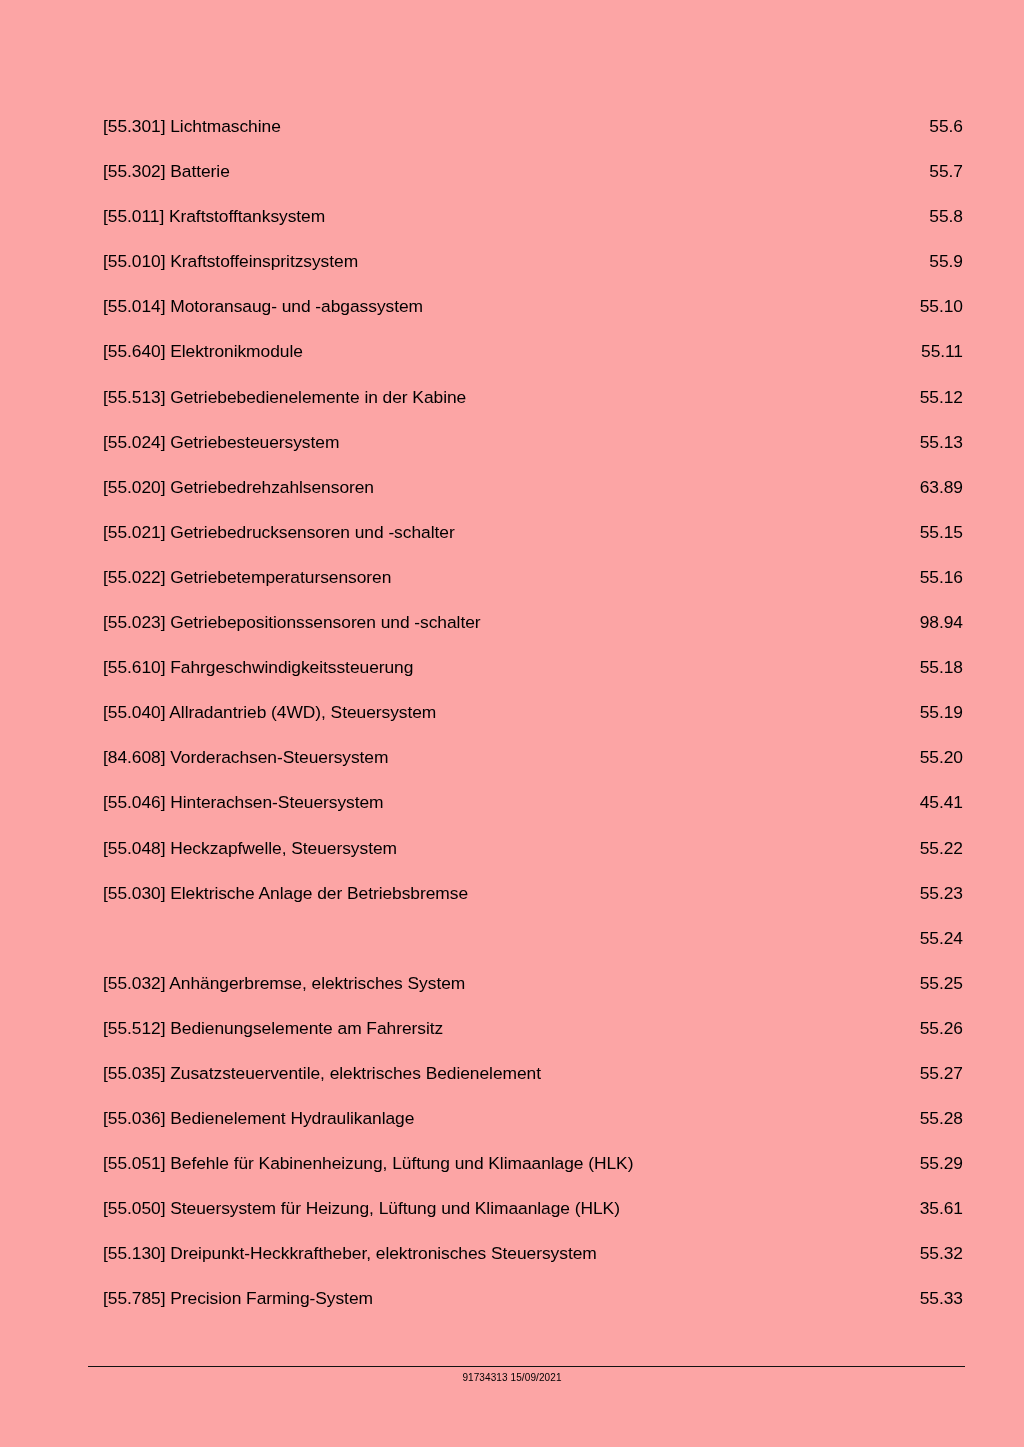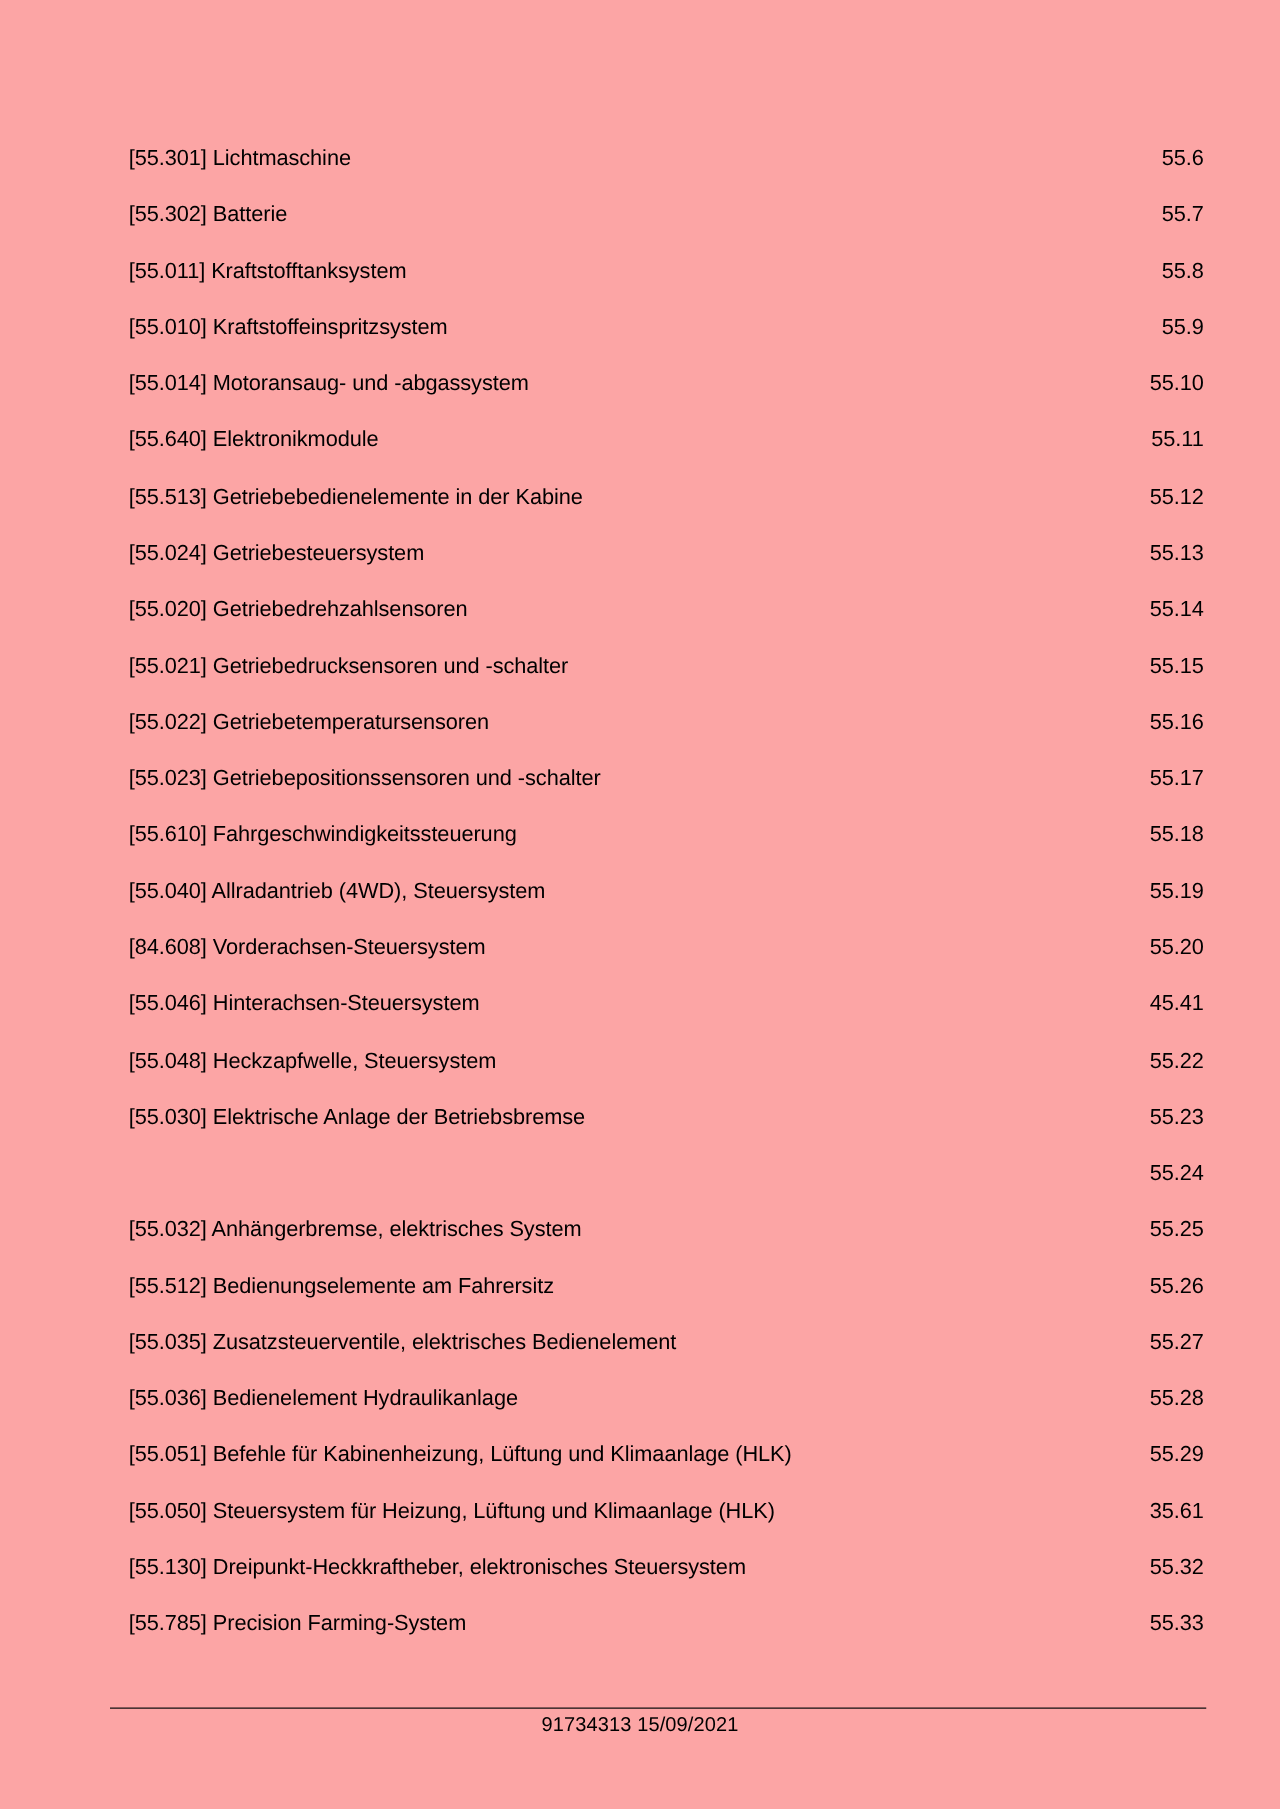--- a/index.html
+++ b/index.html
@@ -74,21 +74,21 @@
     height: 0;
     border-top: 1.6px solid #111111;
   }
 
   .footer-text {
     position: absolute;
     left: 0;
     top: 1372px;
     width: 1024px;
     text-align: center;
-    font-size: 16px;
+    font-size: 10px;
     letter-spacing: 0.1px;
     color: #000000;
   }
 </style>
 </head>
 <body>
 
 <div class="page">
 
   <div class="toc" id="toc-list">
@@ -128,36 +128,36 @@
         <span class="entry-page">55.12</span>
       </div>
       <div class="toc-entry">
         <span class="entry-label">[55.024] Getriebesteuersystem</span>
         <span class="leader"></span>
         <span class="entry-page">55.13</span>
       </div>
       <div class="toc-entry">
         <span class="entry-label">[55.020] Getriebedrehzahlsensoren</span>
         <span class="leader"></span>
-        <span class="entry-page">55.14</span>
+        <span class="entry-page">63.89</span>
       </div>
       <div class="toc-entry">
         <span class="entry-label">[55.021] Getriebedrucksensoren und -schalter</span>
         <span class="leader"></span>
         <span class="entry-page">55.15</span>
       </div>
       <div class="toc-entry">
         <span class="entry-label">[55.022] Getriebetemperatursensoren</span>
         <span class="leader"></span>
         <span class="entry-page">55.16</span>
       </div>
       <div class="toc-entry">
         <span class="entry-label">[55.023] Getriebepositionssensoren und -schalter</span>
         <span class="leader"></span>
-        <span class="entry-page">55.17</span>
+        <span class="entry-page">98.94</span>
       </div>
       <div class="toc-entry">
         <span class="entry-label">[55.610] Fahrgeschwindigkeitssteuerung</span>
         <span class="leader"></span>
         <span class="entry-page">55.18</span>
       </div>
       <div class="toc-entry">
         <span class="entry-label">[55.040] Allradantrieb (4WD), Steuersystem</span>
         <span class="leader"></span>
         <span class="entry-page">55.19</span>

